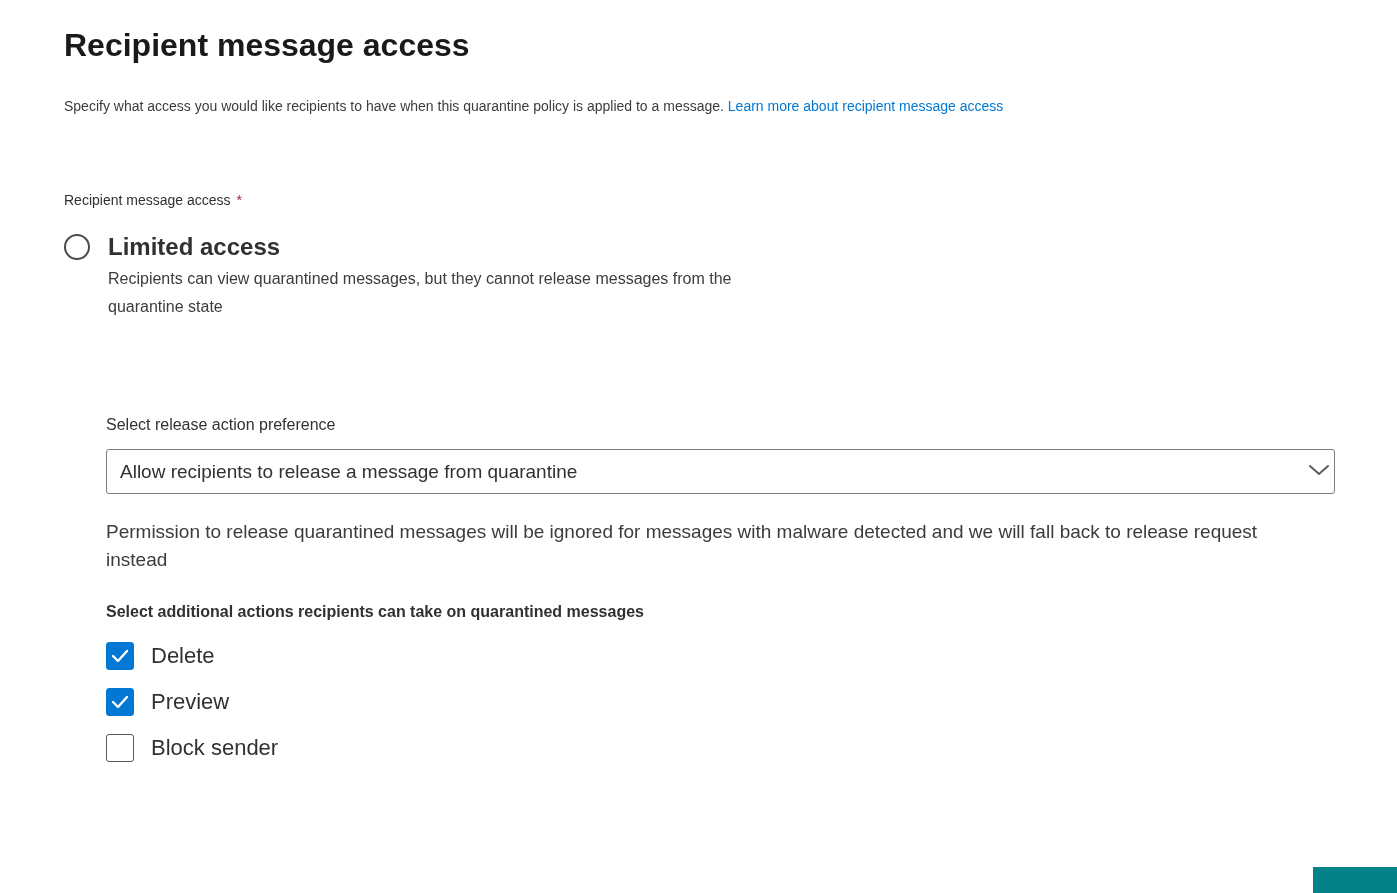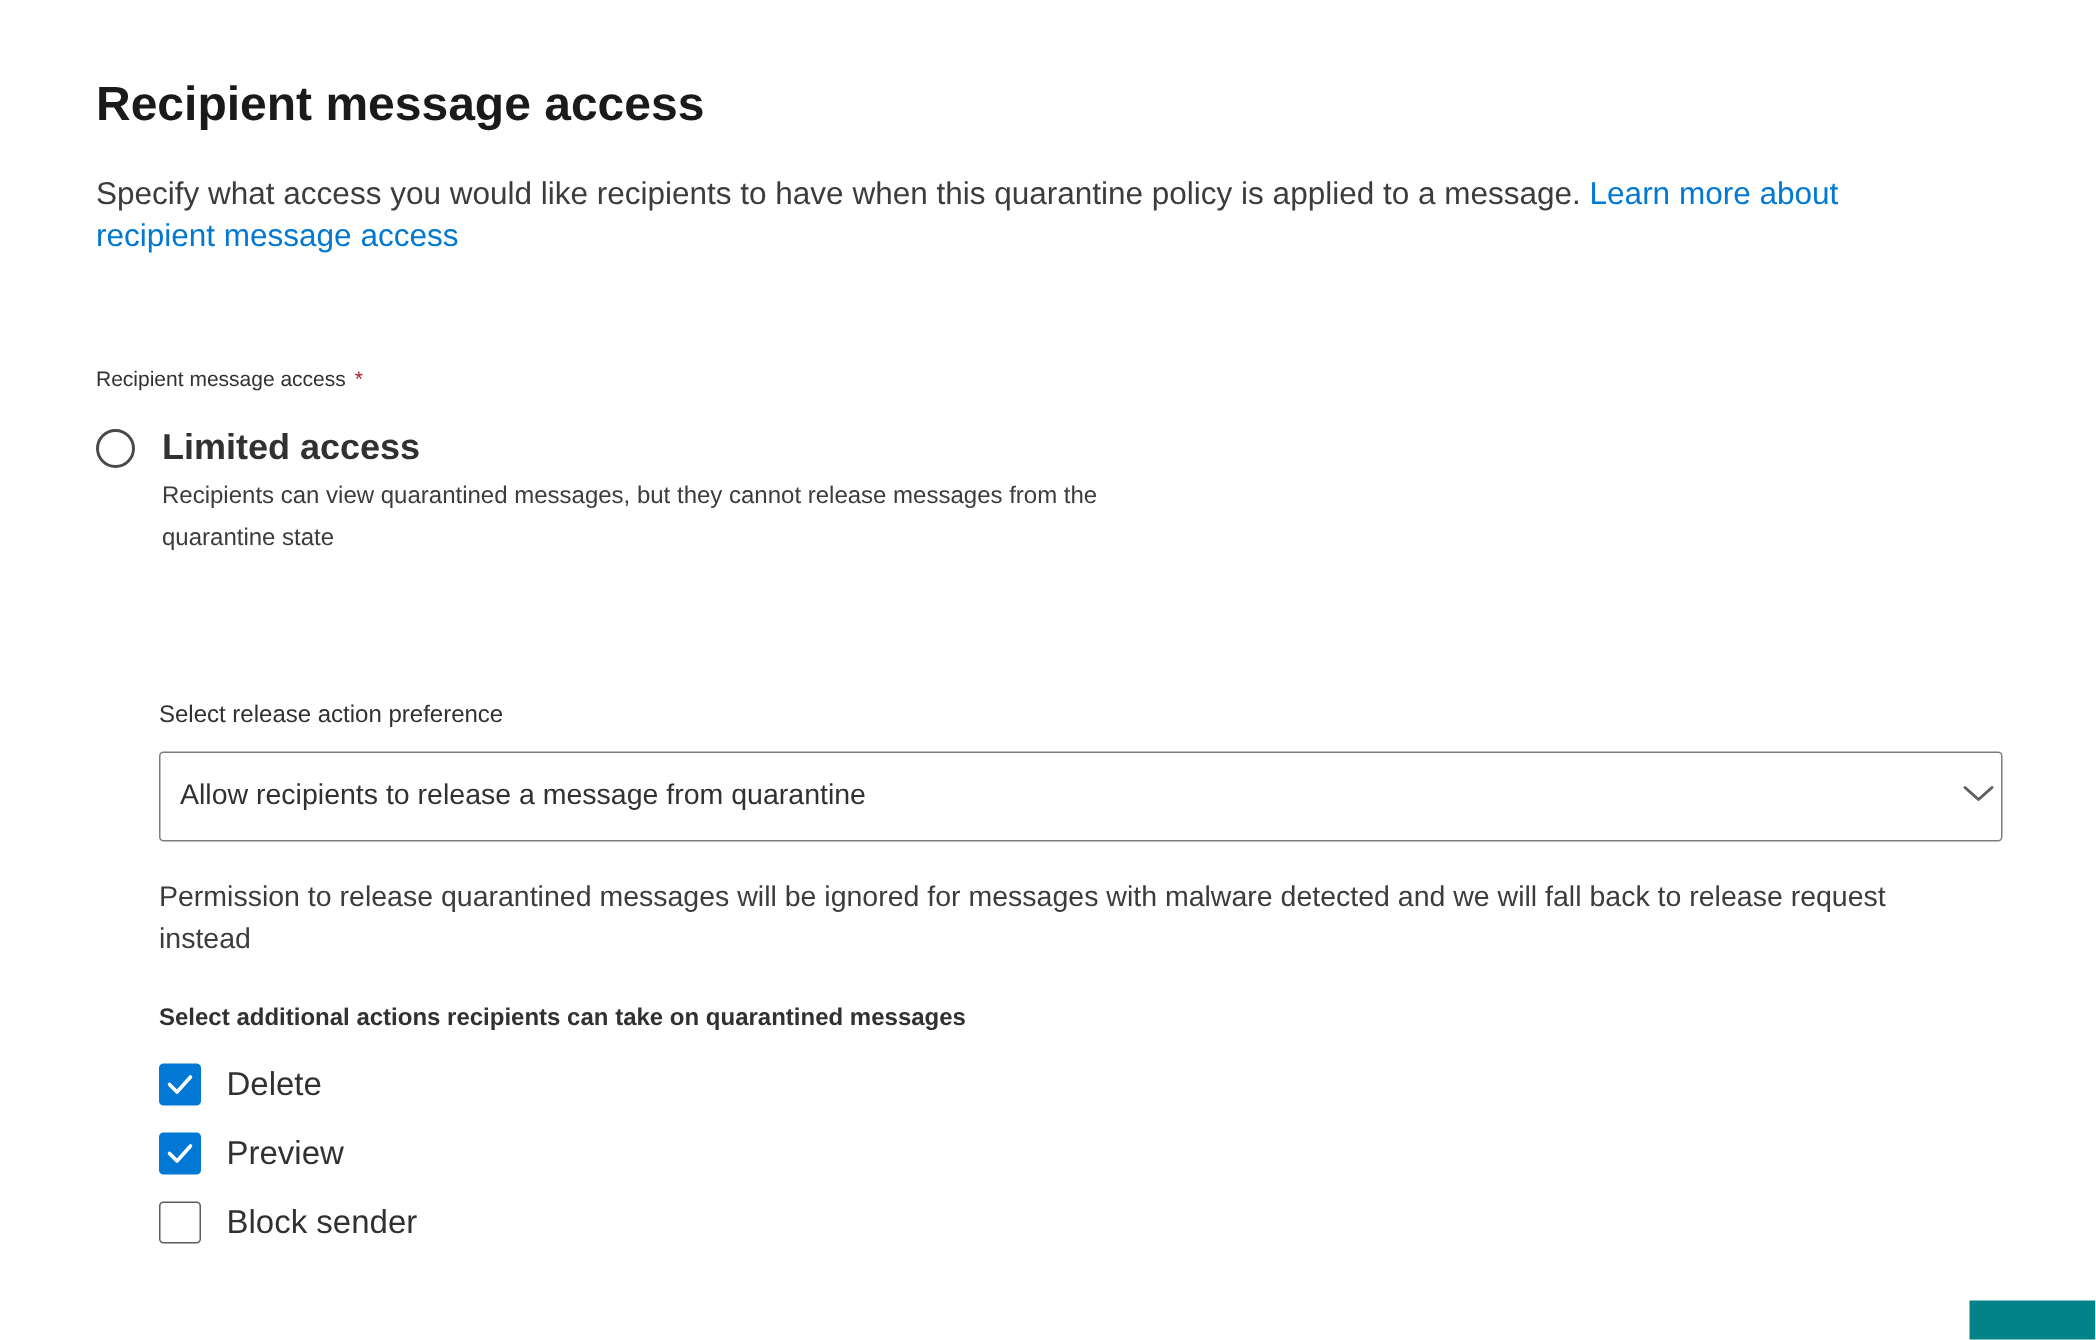--- a/index.html
+++ b/index.html
@@ -14,27 +14,27 @@
     --check-border:#5c5b5a;
   }
   *{box-sizing:border-box;}
   html,body{margin:0;padding:0;}
   body{
     width:1397px;height:893px;position:relative;overflow:hidden;
     background:#ffffff;
     font-family:"Liberation Sans","DejaVu Sans",sans-serif;
     color:var(--text);
   }
-  .content{padding:26px 60px 0 64px;margin-top:24px;}
+  .content{padding:26px 60px 0 64px;}
 
   h1.page-title{
     margin:0;font-size:32px;line-height:38px;font-weight:700;color:var(--title);
   }
   .intro{
-    margin:28px 0 0 0;font-size:21px;line-height:28px;max-width:1240px;color:var(--text);
+    margin:28px 0 0 0;font-size:14px;line-height:28px;max-width:1240px;color:var(--text);
   }
   .intro a{color:var(--accent);text-decoration:none;cursor:pointer;}
 
   .field-label{
     margin-top:68px;font-size:14px;line-height:24px;color:var(--label);
   }
   .required{color:var(--required);margin-left:6px;}
 
   .radio-option{margin-top:22px;cursor:pointer;}
   .radio-option.second{margin-top:32px;}
@@ -49,21 +49,21 @@
   .radio-label{font-size:24px;font-weight:700;color:var(--label);line-height:26px;}
   .radio-desc{
     margin:5px 0 0 44px;font-size:16px;line-height:28px;color:var(--text);max-width:700px;
   }
 
   .advanced-block{margin:92px 0 0 42px;}
   .sub-label{font-size:16px;line-height:24px;color:var(--label);}
   .sub-label.semibold{font-weight:700;}
 
   .dropdown{
-    margin-top:12px;width:1229px;height:60px;border:1px solid var(--border);
+    margin-top:12px;width:1229px;height:45px;border:1px solid var(--border);
     border-radius:3px;background:#fff;display:flex;align-items:center;
     padding:0 4px 0 13px;cursor:pointer;
   }
   .dropdown-text{flex:1 1 auto;font-size:19px;color:var(--label);}
   .chevron{flex:0 0 auto;}
 
   .note{
     margin:24px 0 0 0;font-size:19px;line-height:28px;color:var(--text);max-width:1175px;
   }
 

